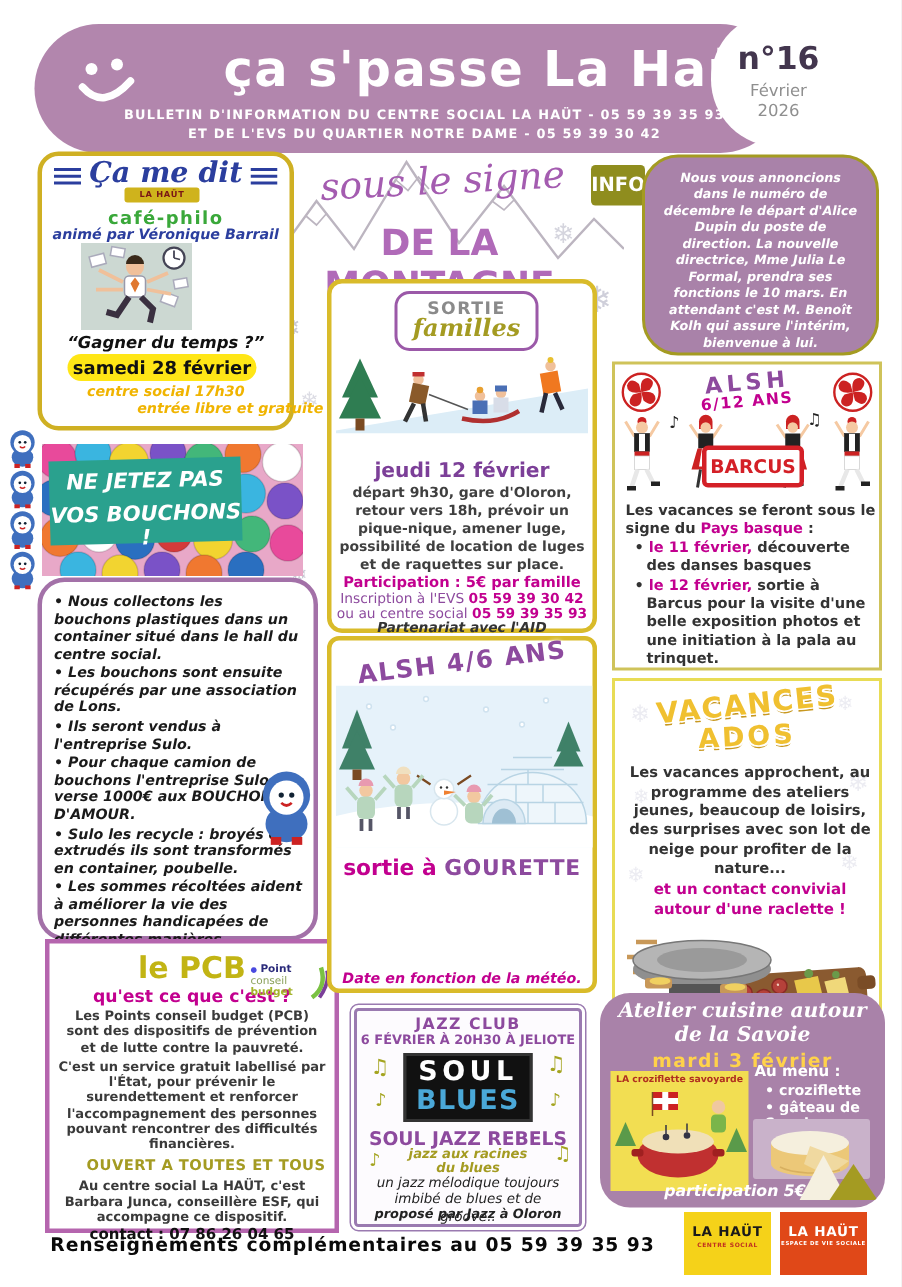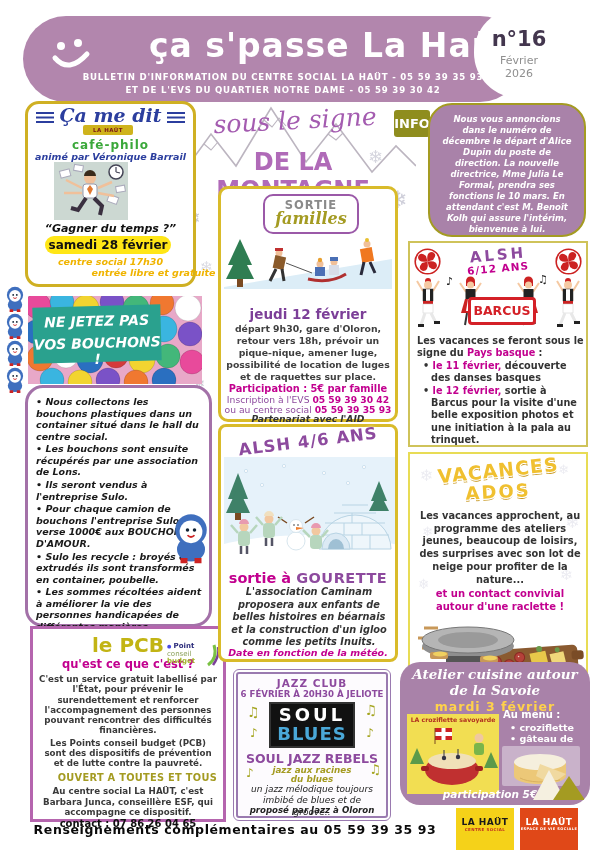--- a/index.html
+++ b/index.html
@@ -215,22 +215,22 @@
     <div class="b" style="font-size:11.5px;color:#c2008f;">qu'est ce que c'est ?</div>
     <div class="abs" style="right:4px;top:14px;width:52px;text-align:left;font-size:7px;line-height:1.1;">
       <div><span style="color:#4a4ae0;font-size:5px;">●</span> <span class="b" style="color:#2a2a7a;">Point</span></div>
       <div style="color:#8aa05a;">conseil</div>
       <div class="b" style="color:#a4b42a;">budget</div>
       <svg class="abs" style="right:-2px;top:0;" width="16" height="24" viewBox="0 0 16 24">
         <path d="M3 22 Q13 15 9 2" stroke="#7ac143" stroke-width="3" fill="none"></path>
         <path d="M8 22 Q15 12 13 4" stroke="#7a3f98" stroke-width="2.5" fill="none"></path>
       </svg>
     </div>
+    <div style="font-size:8.7px;color:#3a3a3a;font-weight:600;line-height:1.18;margin-top:2px;">Les Points conseil budget (PCB) sont des dispositifs de prévention et de lutte contre la pauvreté.</div>
     <div style="font-size:8.7px;color:#3a3a3a;font-weight:600;line-height:1.18;margin-top:3px;">C'est un service gratuit labellisé par l'État, pour prévenir le surendettement et renforcer l'accompagnement des personnes pouvant rencontrer des difficultés financières.</div>
-    <div style="font-size:8.7px;color:#3a3a3a;font-weight:600;line-height:1.18;margin-top:2px;">Les Points conseil budget (PCB) sont des dispositifs de prévention et de lutte contre la pauvreté.</div>
     <div class="b" style="font-size:9.8px;color:#a49b22;margin-top:4px;letter-spacing:.3px;text-align:right;">OUVERT A TOUTES ET TOUS</div>
     <div style="font-size:8.7px;color:#3a3a3a;font-weight:600;line-height:1.18;margin-top:3px;">Au centre social La HAÜT, c'est Barbara Junca, conseillère ESF, qui accompagne ce dispositif.</div>
     <div class="b" style="font-size:10px;color:#111;margin-top:1px;">contact : 07 86 26 04 65</div>
   </div>
 
   <div class="abs ctr" style="left:394px;top:110px;width:36px;height:27px;background:#8f8d1e;border-radius:3px;color:#fff;font-weight:800;font-size:13px;line-height:27px;">INFO</div>
   <div class="abs b i ctr" style="left:428px;top:103px;width:158px;height:134px;background:#a982a9;border:2.5px solid #a49b22;border-radius:24px;box-sizing:border-box;color:#fff;font-size:8.5px;line-height:1.3;padding:9px 11px;">Nous vous annoncions dans le numéro de décembre le départ d'Alice Dupin du poste de direction. La nouvelle directrice, Mme Julia Le Formal, prendra ses fonctions le 10 mars. En attendant c'est M. Benoît Kolh qui assure l'intérim, bienvenue à lui.</div>
 
   <div class="abs goldbox" style="left:218px;top:186px;width:180px;height:236px;box-sizing:border-box;">
     <div class="abs" style="left:42px;top:5px;width:92px;height:36px;border:2.5px solid #9b59a8;border-radius:10px;background:#fff;z-index:2;">
@@ -314,21 +314,20 @@
       <g>
         <circle cx="92" cy="74" r="4.5" fill="#f2c8a0"></circle>
           <path d="M87 71 a5 5 0 0 1 10 0" fill="#e89ab0"></path>
         <rect x="86" y="78" width="12" height="14" rx="4" fill="#b7d6bd"></rect>
         <path d="M86 80 L79 73 M98 80 L104 73" stroke="#b7d6bd" stroke-width="2.5"></path>
       </g>
     </svg>
     <div class="abs ctr" style="left:0;top:141px;width:100%;">
       <span style="font-size:14.5px;font-weight:900;color:#c2008f;">sortie à </span><span style="font-size:14.5px;font-weight:900;color:#8d4a9e;letter-spacing:.5px;">GOURETTE</span>
     </div>
-    <div class="abs i ctr" style="left:6px;top:159px;width:164px;font-size:9.8px;font-weight:600;color:#333;line-height:1.28;">L'association Caminam proposera aux enfants de belles histoires en béarnais et la construction d'un igloo comme les petits Inuits.</div>
     <div class="abs b i ctr" style="left:0;top:220px;width:100%;font-size:9.5px;color:#c2008f;">Date en fonction de la météo.</div>
   </div>
 
   <div class="abs" style="left:236px;top:672px;width:152px;height:146px;border:2px solid #9a7ab0;outline:1px solid #9a7ab0;outline-offset:2px;border-radius:3px;background:#fdfbfe;box-sizing:border-box;">
     <div class="abs b ctr" style="left:0;top:3px;width:100%;font-size:10.5px;color:#8d4a9e;letter-spacing:1px;">JAZZ CLUB</div>
     <div class="abs b ctr" style="left:0;top:15px;width:100%;font-size:8.6px;color:#8d4a9e;">6 FÉVRIER À 20H30 À JELIOTE</div>
     <div class="abs ctr" style="left:31px;top:28px;width:86px;height:46px;background:#111;border:2px solid #333;box-sizing:border-box;">
       <div style="color:#fff;font-weight:900;font-size:18px;letter-spacing:3px;line-height:21px;">SOUL</div>
       <div style="color:#4aa8d8;font-weight:900;font-size:18px;letter-spacing:1px;line-height:18px;">BLUES</div>
     </div>

